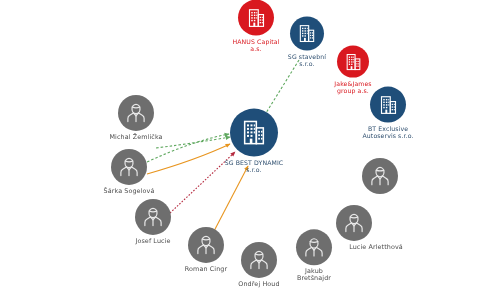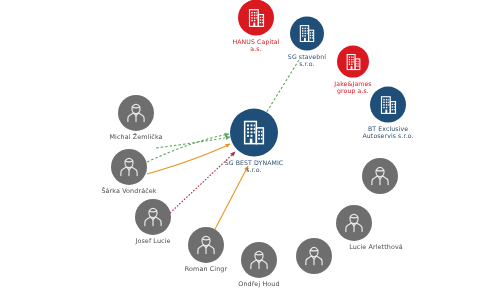--- a/index.html
+++ b/index.html
@@ -268,21 +268,21 @@
             <g fill="none" stroke="#e8e8e8" stroke-width="1.1" stroke-linecap="round">
               <path d="M8.3 8.4 a3.7 4.3 0 0 1 7.4 0 a3.7 4.3 0 0 1 -7.4 0 z"></path>
               <path d="M8.4 6.6 q3.6 1.5 7.2 0"></path>
               <path d="M9.6 12.1 L6.2 14.2 a3.4 3.4 0 0 0 -1.7 3 L4.5 20"></path>
               <path d="M14.4 12.1 L17.8 14.2 a3.4 3.4 0 0 1 1.7 3 L19.5 20"></path>
               <path d="M9.6 11.9 L12 14.6 L14.4 11.9"></path>
               <path d="M12 14.6 L12 20"></path>
             </g>
           </svg>
         </div>
-        <div class="node-label" style="color: rgb(77, 77, 77); width: 76px;">Šárka Vondráček</div>
+        <div class="node-label" style="color: rgb(77, 77, 77); width: 76px;">Šárka Sogelová</div>
       </div>
       <div class="node person" style="left: 137px; top: 222px;">
         <div class="node-circle" style="width: 36px; height: 36px; background: rgb(110, 110, 110);">
           <svg class="node-icon" width="26" height="26" viewBox="0 0 24 24" xmlns="http://www.w3.org/2000/svg">
             <g fill="none" stroke="#e8e8e8" stroke-width="1.1" stroke-linecap="round">
               <path d="M8.3 8.4 a3.7 4.3 0 0 1 7.4 0 a3.7 4.3 0 0 1 -7.4 0 z"></path>
               <path d="M8.4 6.6 q3.6 1.5 7.2 0"></path>
               <path d="M9.6 12.1 L6.2 14.2 a3.4 3.4 0 0 0 -1.7 3 L4.5 20"></path>
               <path d="M14.4 12.1 L17.8 14.2 a3.4 3.4 0 0 1 1.7 3 L19.5 20"></path>
               <path d="M9.6 11.9 L12 14.6 L14.4 11.9"></path>
@@ -328,20 +328,22 @@
             <g fill="none" stroke="#e8e8e8" stroke-width="1.1" stroke-linecap="round">
               <path d="M8.3 8.4 a3.7 4.3 0 0 1 7.4 0 a3.7 4.3 0 0 1 -7.4 0 z"></path>
               <path d="M8.4 6.6 q3.6 1.5 7.2 0"></path>
               <path d="M9.6 12.1 L6.2 14.2 a3.4 3.4 0 0 0 -1.7 3 L4.5 20"></path>
               <path d="M14.4 12.1 L17.8 14.2 a3.4 3.4 0 0 1 1.7 3 L19.5 20"></path>
               <path d="M9.6 11.9 L12 14.6 L14.4 11.9"></path>
               <path d="M12 14.6 L12 20"></path>
             </g>
           </svg>
         </div>
+        <div class="node-label" style="color: rgb(77, 77, 77); width: 56px;">Jakub
+Bretšnajdr</div>
       </div>
       <div class="node person" style="left: 338px; top: 228px;">
         <div class="node-circle" style="width: 36px; height: 36px; background: rgb(110, 110, 110);">
           <svg class="node-icon" width="26" height="26" viewBox="0 0 24 24" xmlns="http://www.w3.org/2000/svg">
             <g fill="none" stroke="#e8e8e8" stroke-width="1.1" stroke-linecap="round">
               <path d="M8.3 8.4 a3.7 4.3 0 0 1 7.4 0 a3.7 4.3 0 0 1 -7.4 0 z"></path>
               <path d="M8.4 6.6 q3.6 1.5 7.2 0"></path>
               <path d="M9.6 12.1 L6.2 14.2 a3.4 3.4 0 0 0 -1.7 3 L4.5 20"></path>
               <path d="M14.4 12.1 L17.8 14.2 a3.4 3.4 0 0 1 1.7 3 L19.5 20"></path>
               <path d="M9.6 11.9 L12 14.6 L14.4 11.9"></path>

